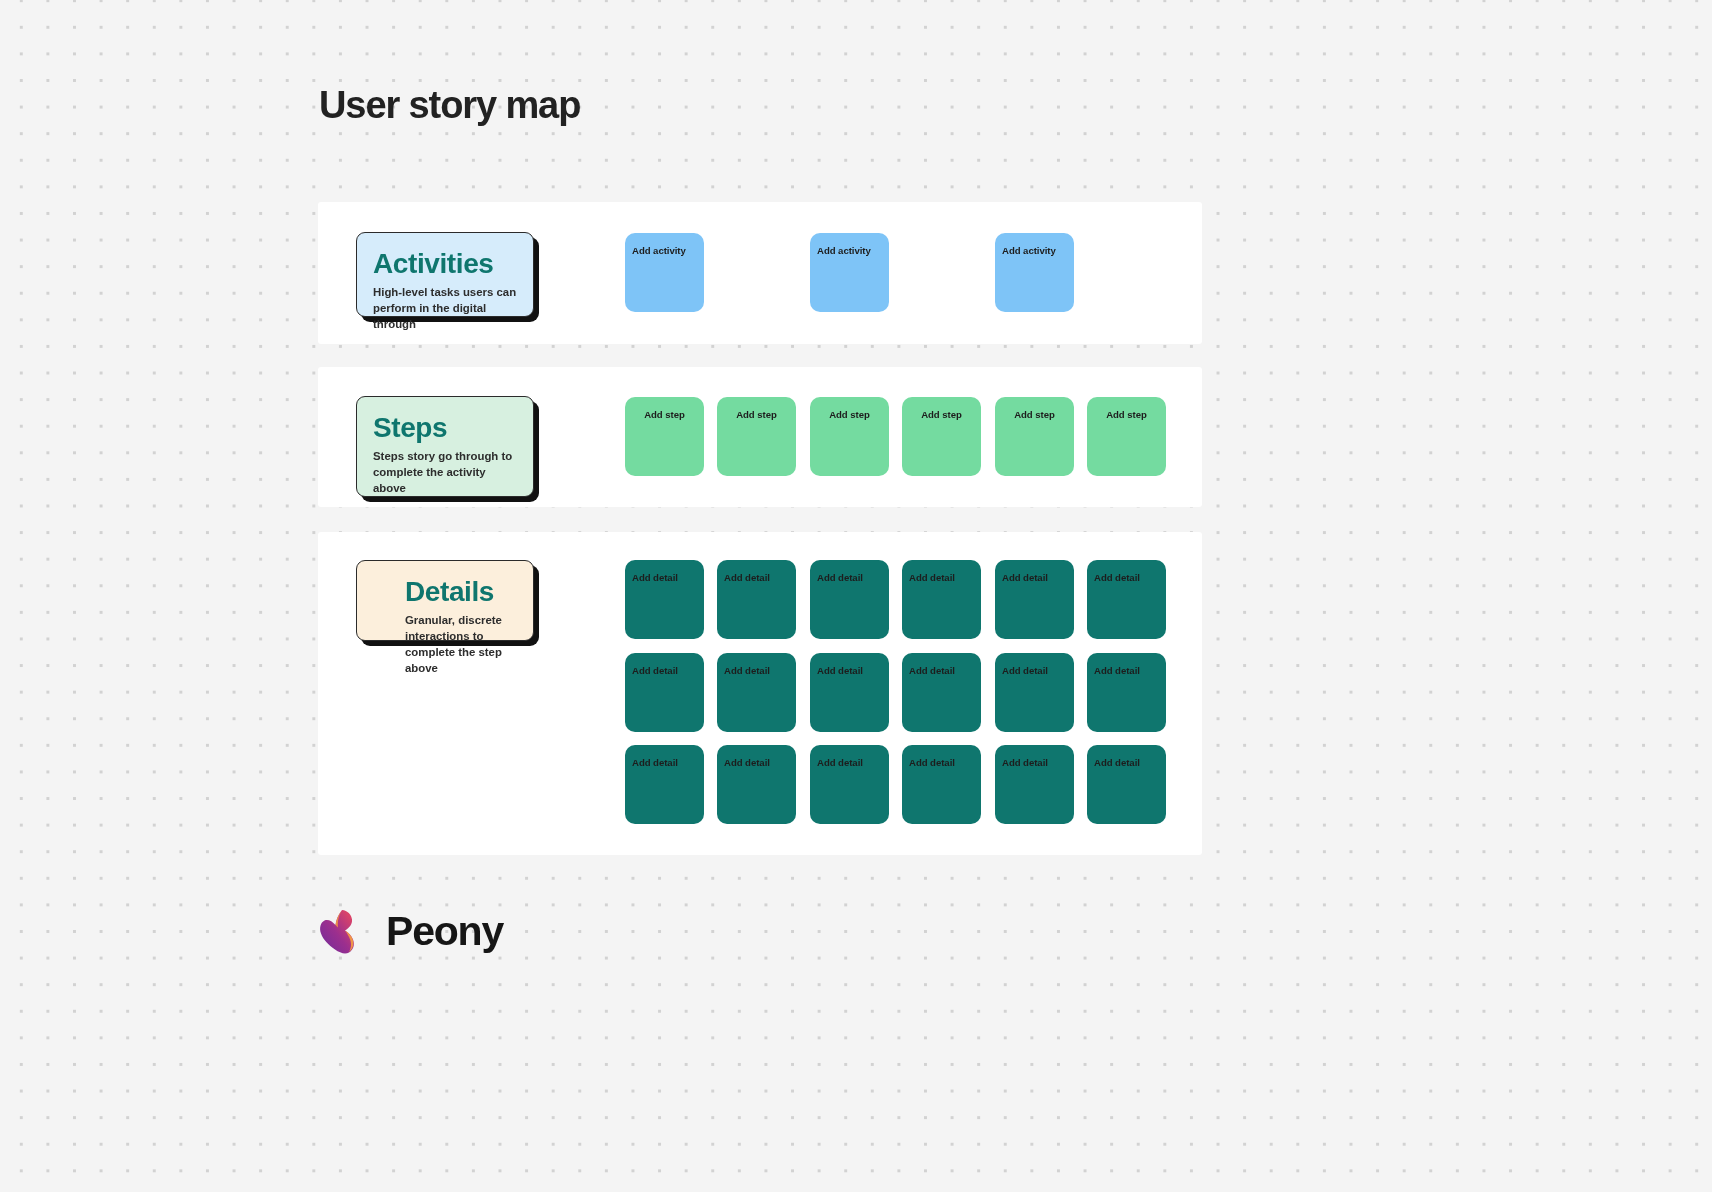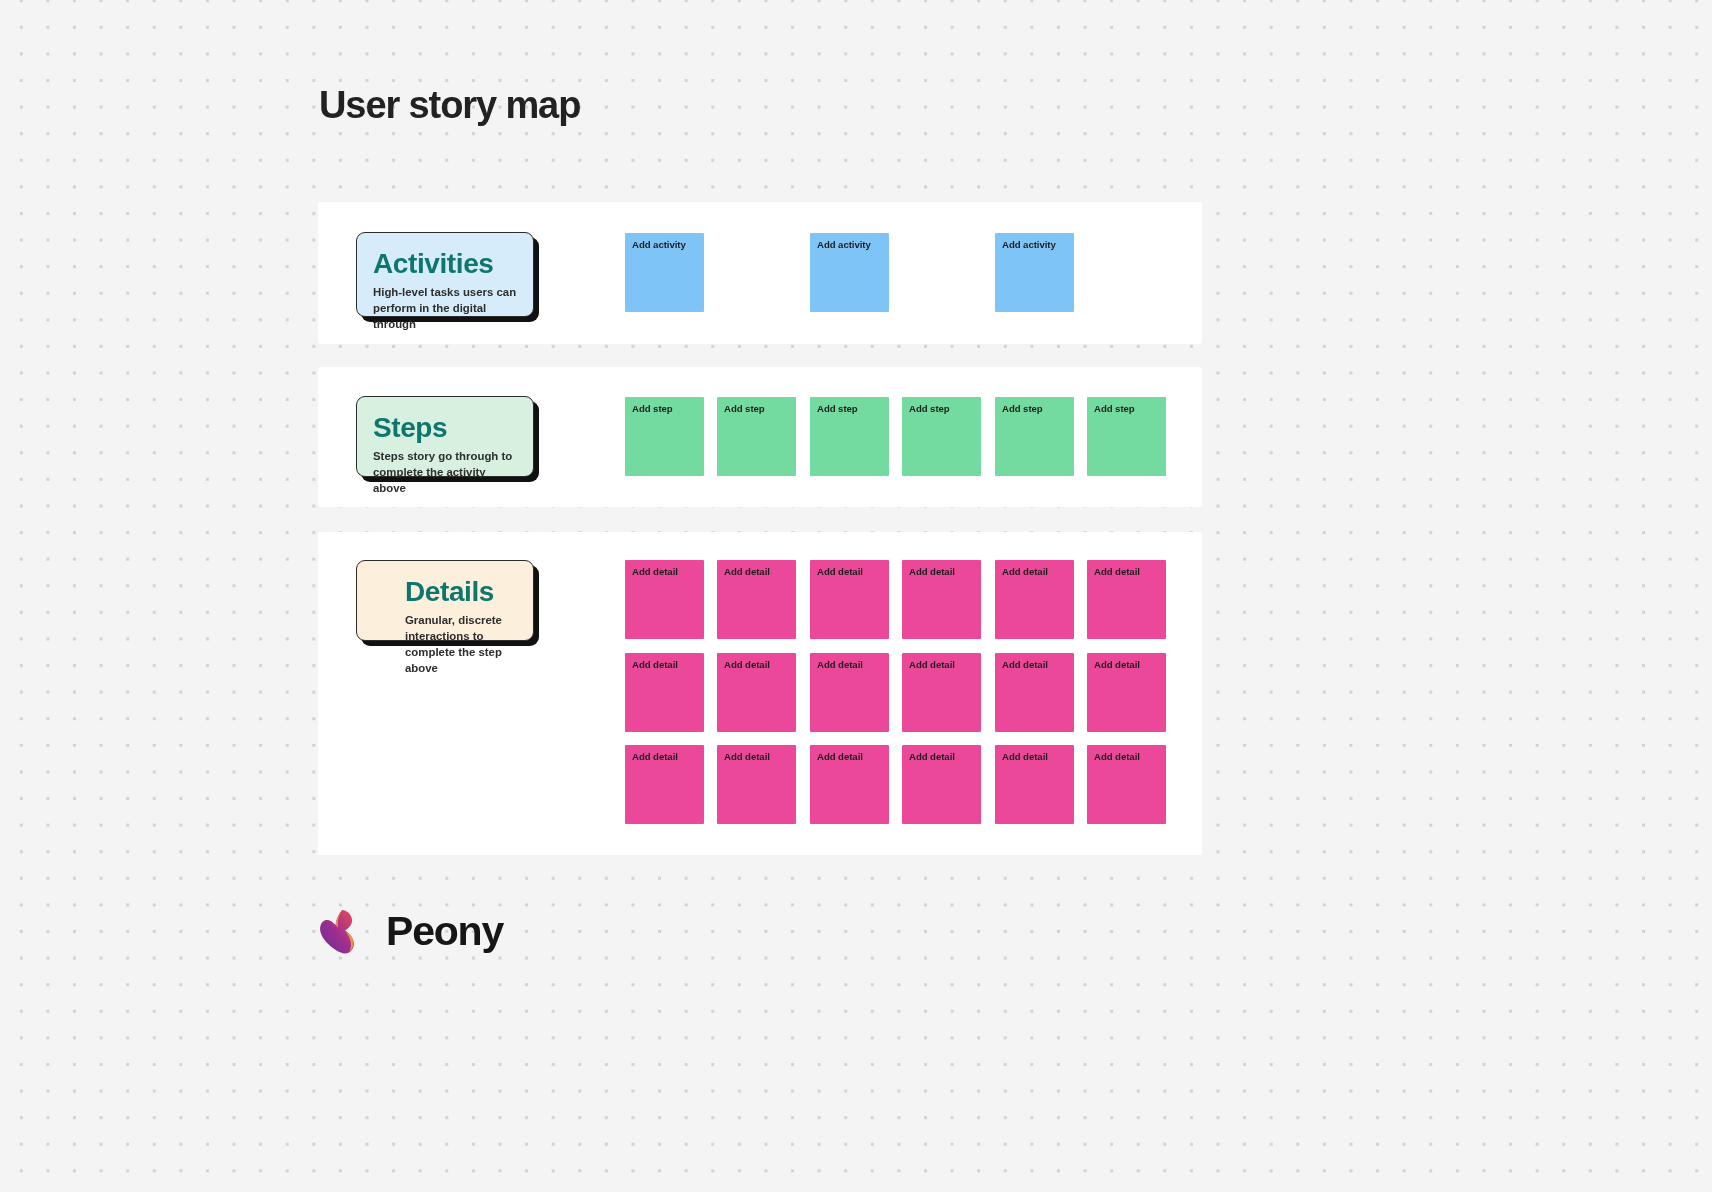--- a/index.html
+++ b/index.html
@@ -45,21 +45,21 @@
     border-radius: 9px;
     border: 1.6px solid #2b2b2b;
     box-shadow: 5px 5px 0 #111111;
     padding: 16px 16px 14px 16px;
   }
   .legend-activities {
     left: 356px; top: 232px; height: 85px;
     background: #d6ecfb;
   }
   .legend-steps {
-    left: 356px; top: 396px; height: 81px;
+    left: 356px; top: 396px; height: 101px;
     background: #d7f0e0;
   }
   .legend-details {
     left: 356px; top: 560px; height: 81px;
     background: #fcefdc;
     padding-left: 48px;
   }
   .legend-title {
     font-size: 28px;
     font-weight: 700;
@@ -73,33 +73,33 @@
     font-weight: 700;
     color: #2d2d2d;
     line-height: 1.38;
   }
 
   
   .note {
     position: absolute;
     width: 79px;
     height: 79px;
-    padding: 6px 7px 0 7px;
-    border-radius: 1px;
+    padding: 12px 7px 0 7px;
+    border-radius: 10px;
   }
   .note-label {
     font-size: 9.6px;
     font-weight: 700;
     color: #1d1d1d;
     line-height: 1.2;
     letter-spacing: -0.05px;
   }
   .note-activity { background: #7ec4f7; }
-  .note-step     { background: #74dba0; }
-  .note-detail   { background: #ec4899; }
+  .note-step     { background: #74dba0; text-align: center; }
+  .note-detail   { background: #0f766e; }
 
   
   .brand {
     position: absolute;
     left: 318px;
     top: 908px;
     display: flex;
     align-items: center;
     gap: 27px;
   }

